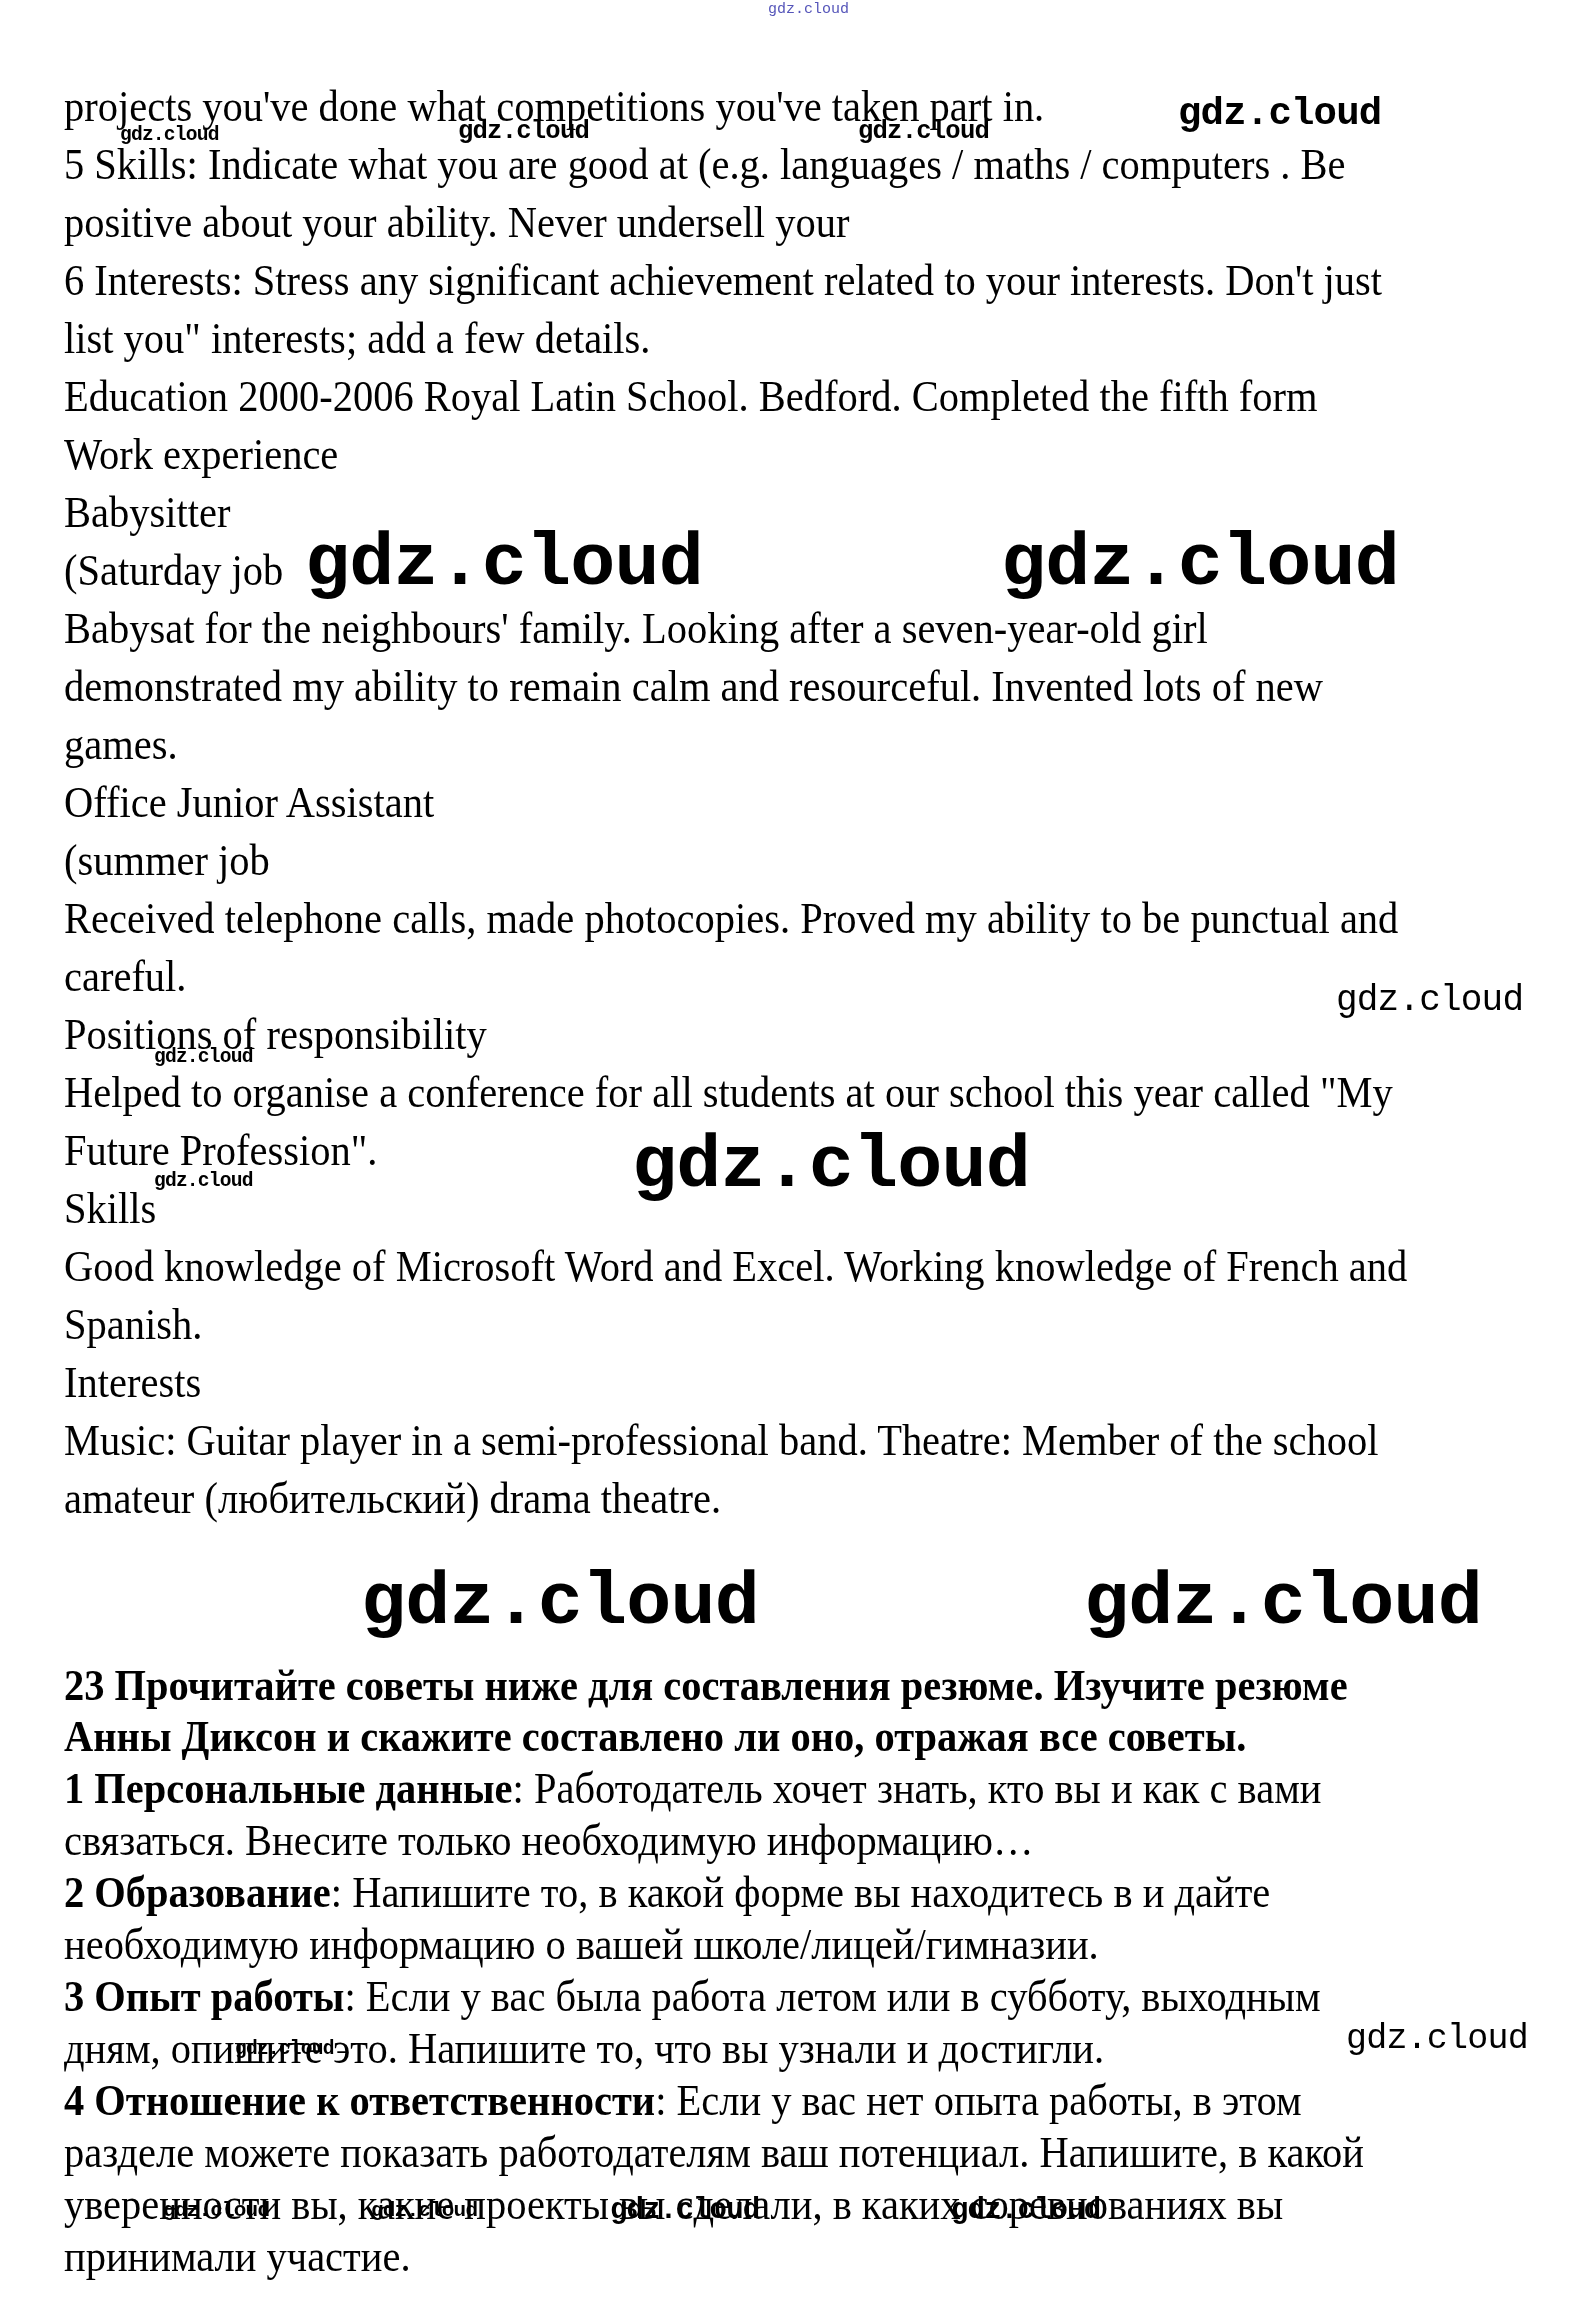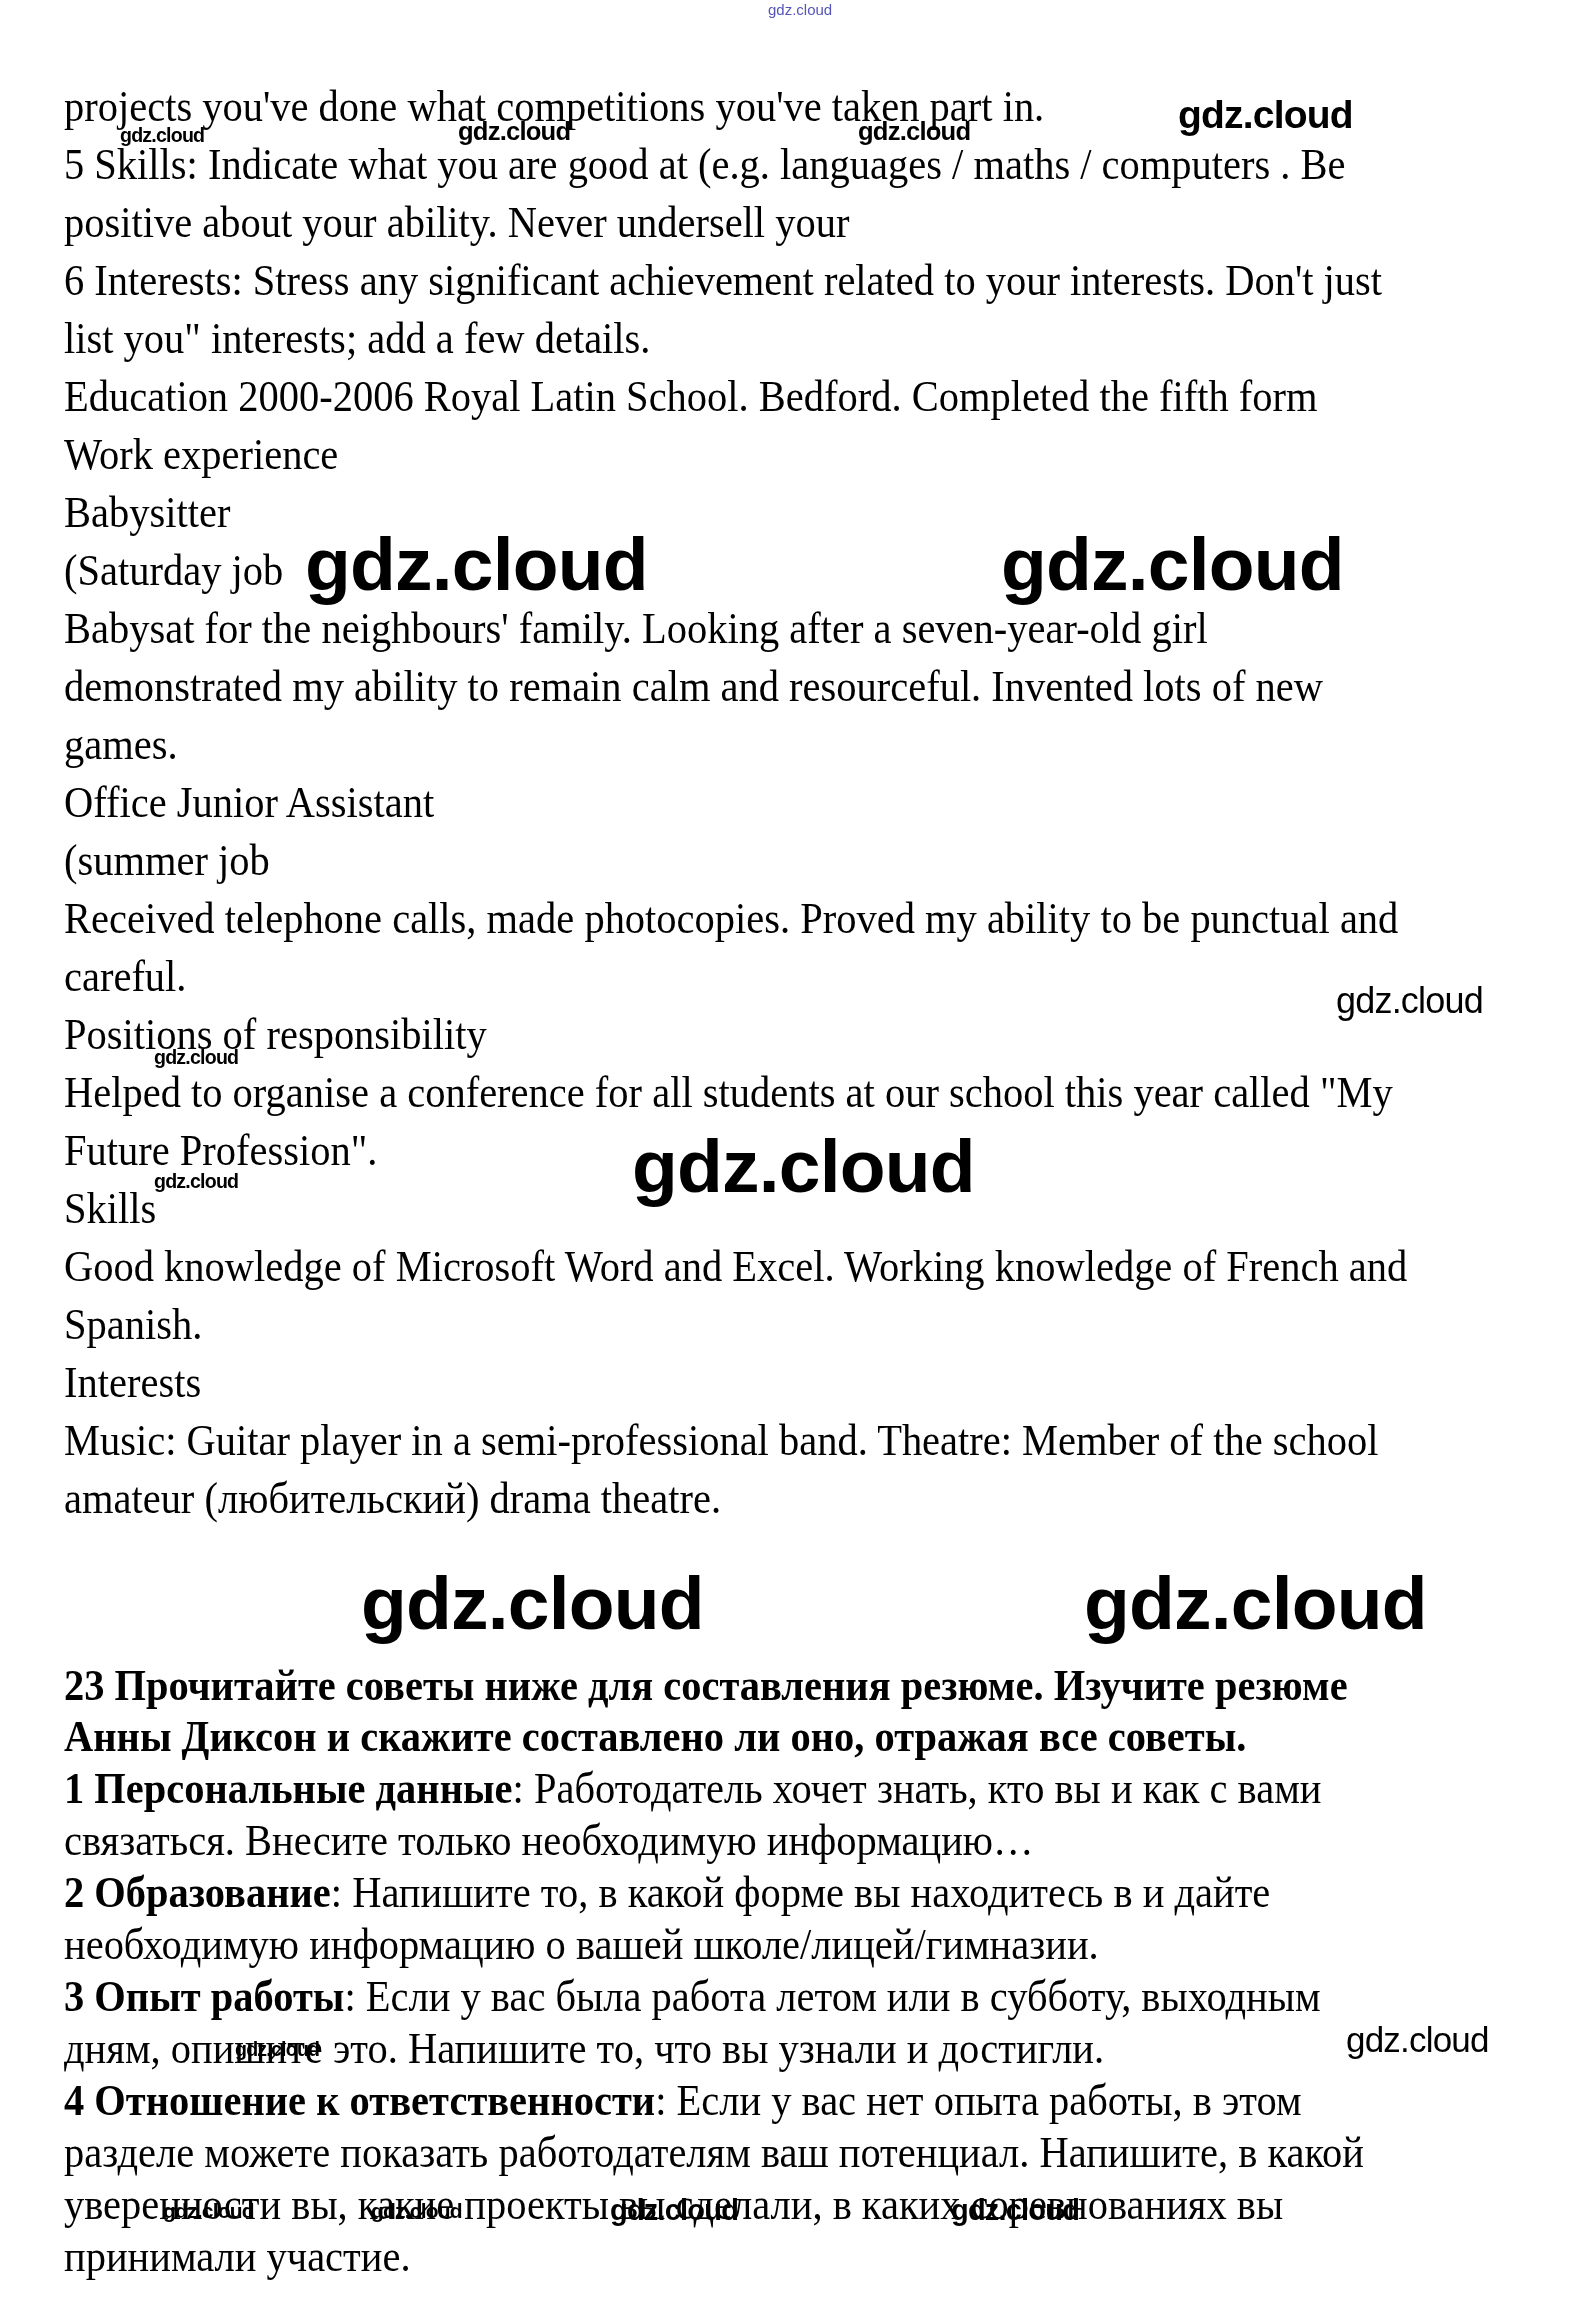--- a/index.html
+++ b/index.html
@@ -18,21 +18,21 @@
     font-family: "Liberation Serif", serif;
     font-size: 44px;
     line-height: 1.05;
     color: #000000;
     transform: scaleX(0.92);
     transform-origin: left top;
   }
   .line .b { font-weight: 700; }
   .wm {
     position: absolute;
-    font-family: Liberation Sans, sans-serif;
+    font-family: Liberation Mono, monospace;
     color: #000000;
     white-space: nowrap;
     line-height: 1;
     letter-spacing: -0.8px;
   }
   .wm-blue {
     color: #4343b2;
     letter-spacing: 0;
     opacity: 0.9;
   }

